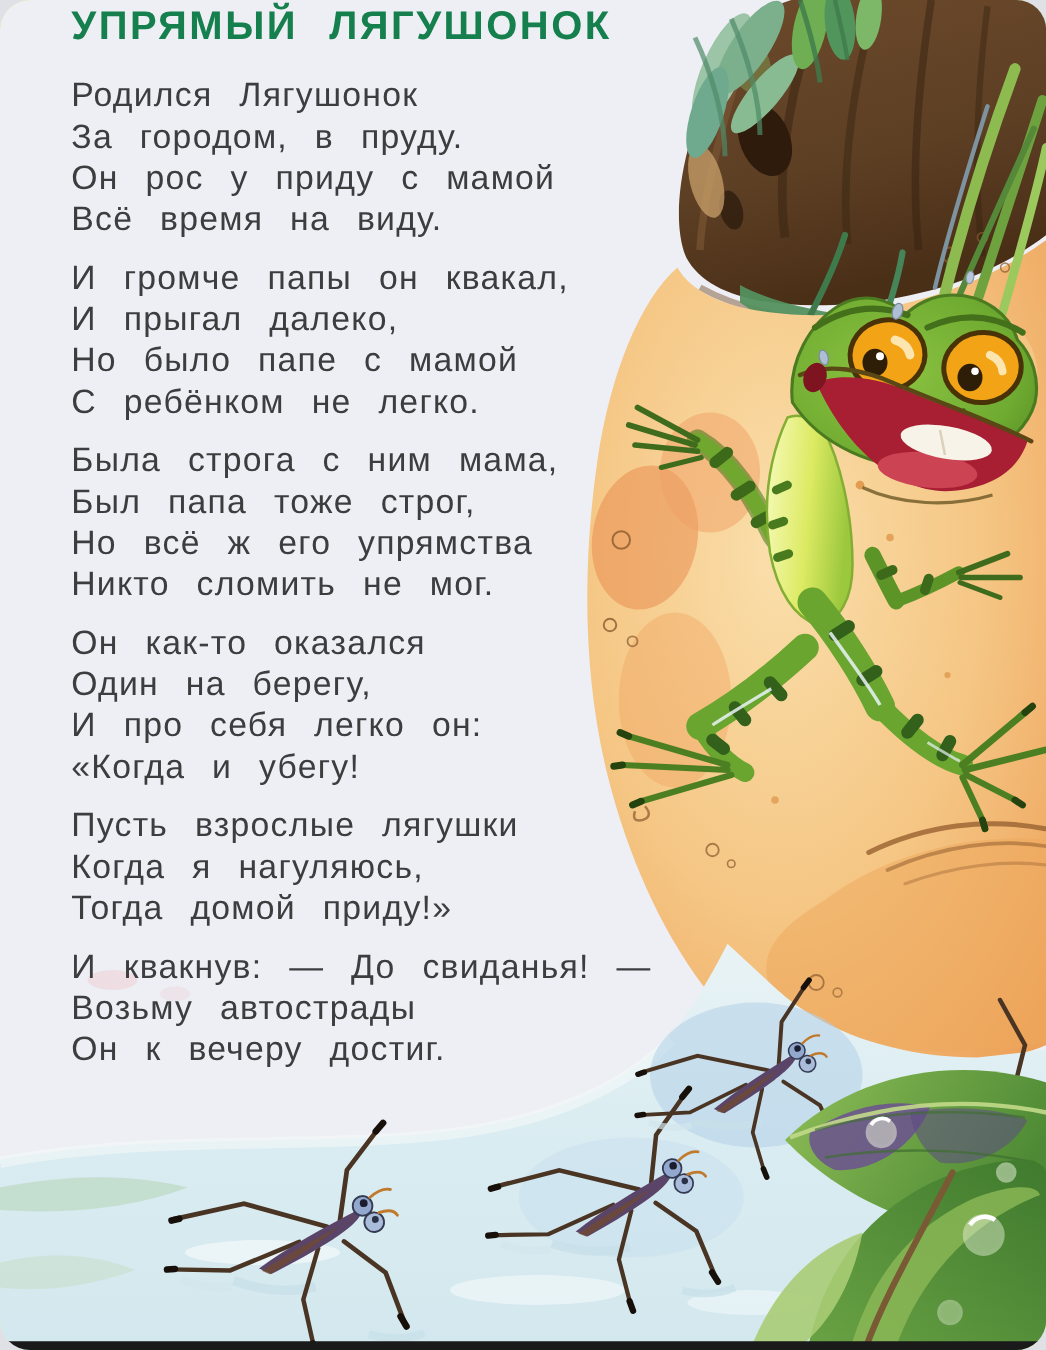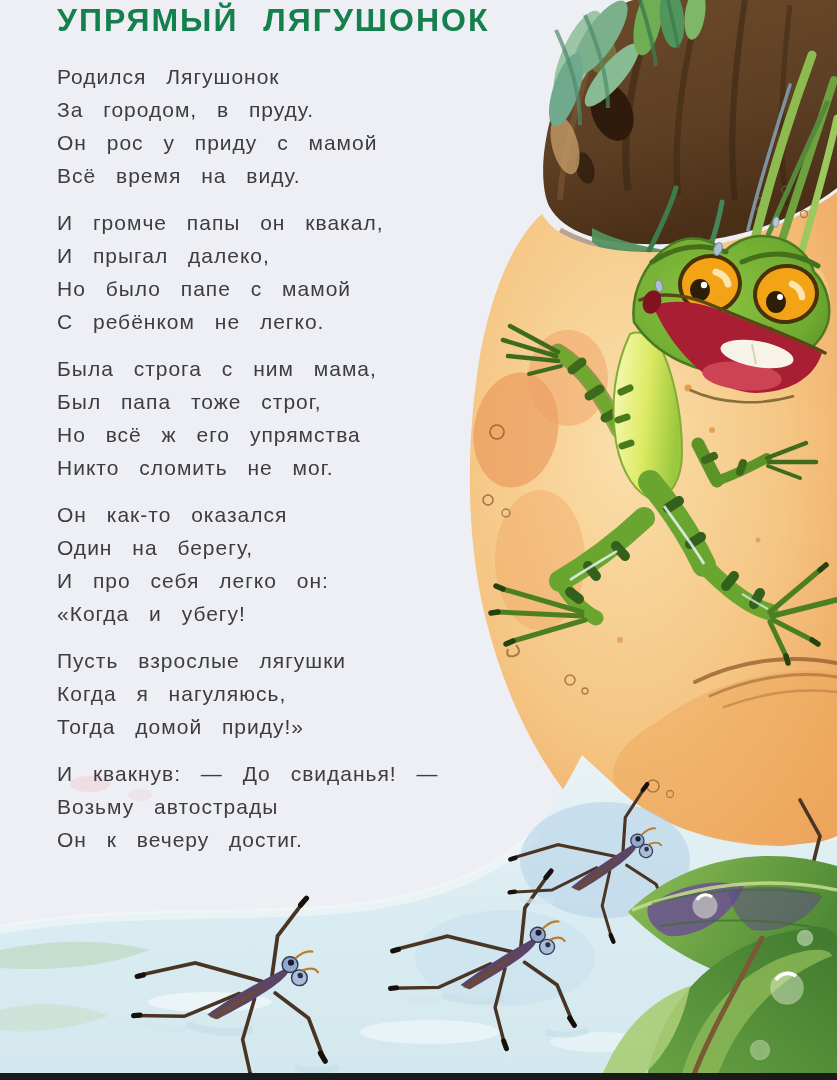--- a/index.html
+++ b/index.html
@@ -2,36 +2,37 @@
 <html><head>
 <meta charset="utf-8">
 <style>
   html,body{margin:0;padding:0;background:#dfe1e6;}
   .page{
     position:relative;
     width:837px;height:1080px;
     background:#bef264;
     overflow:hidden;
     font-family:"Liberation Sans","DejaVu Sans",sans-serif;
+    border-radius:24px;
   }
   .illustration{position:absolute;left:0;top:0;width:837px;height:1080px;display:block;}
   .poem{
     position:absolute;left:57px;top:2px;width:480px;z-index:2;
   }
   .poem-title{
     margin:0 0 21px 0;
     font-size:32px;font-weight:bold;
     letter-spacing:2px;word-spacing:14px;
     color:#157f4d;
     white-space:nowrap;
   }
   .stanza{margin:0 0 14px 0;}
   .poem-line{
     margin:0;
-    font-size:21px;line-height:33px;
+    font-size:27px;line-height:33px;
     letter-spacing:1px;word-spacing:13px;
     color:#3d3d40;
     white-space:nowrap;
   }
 </style>
 </head>
 <body>
 
 <div class="page">
 

